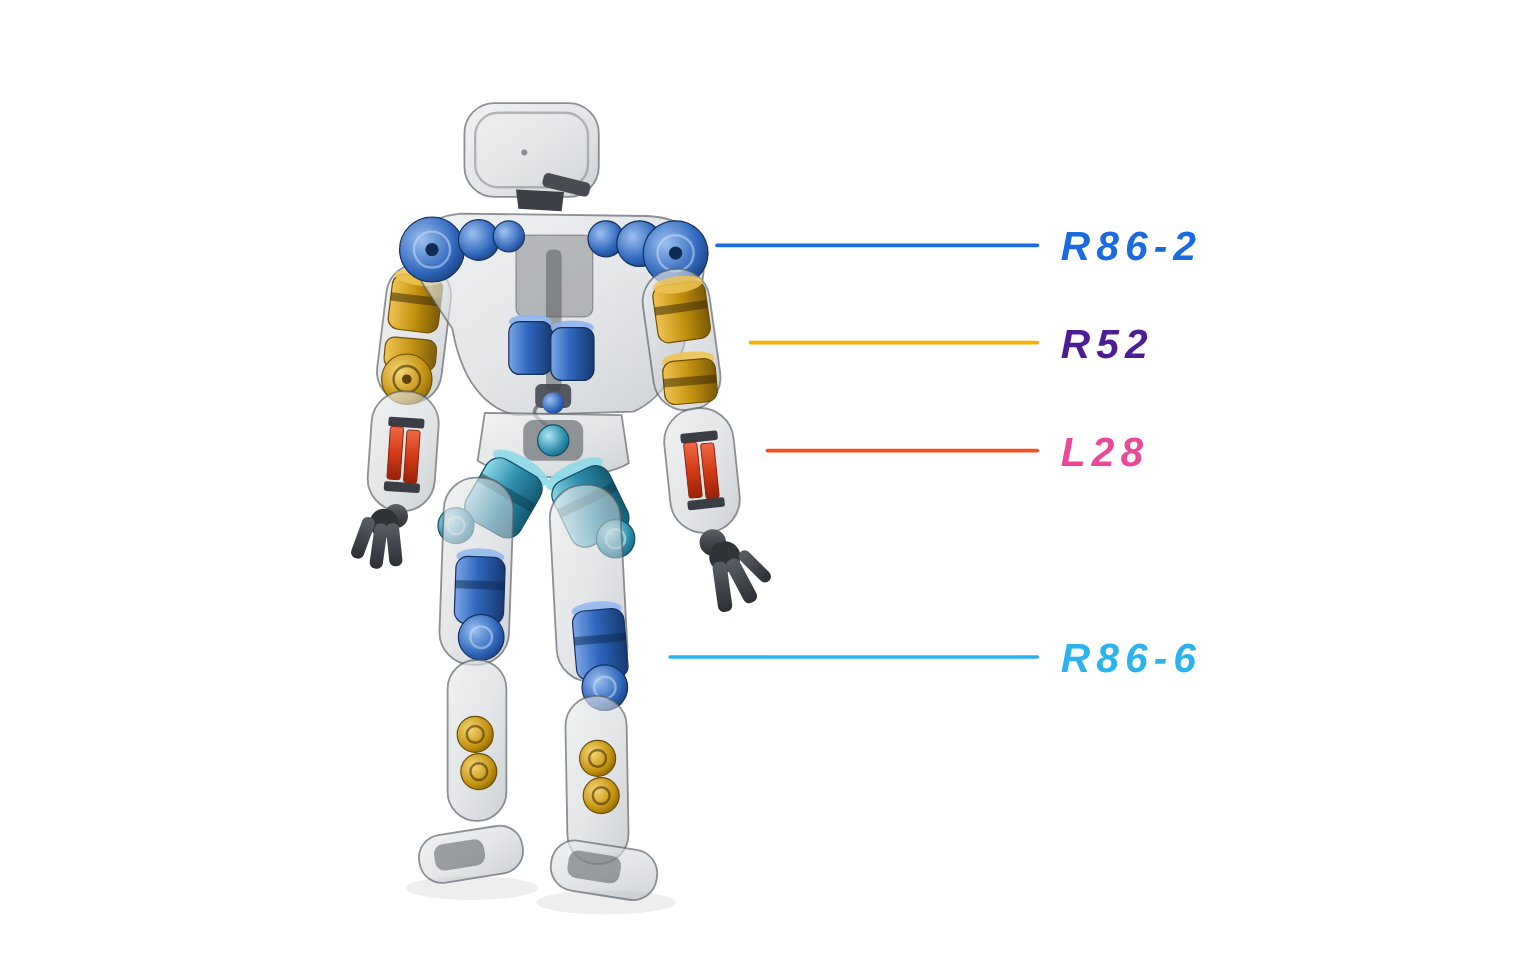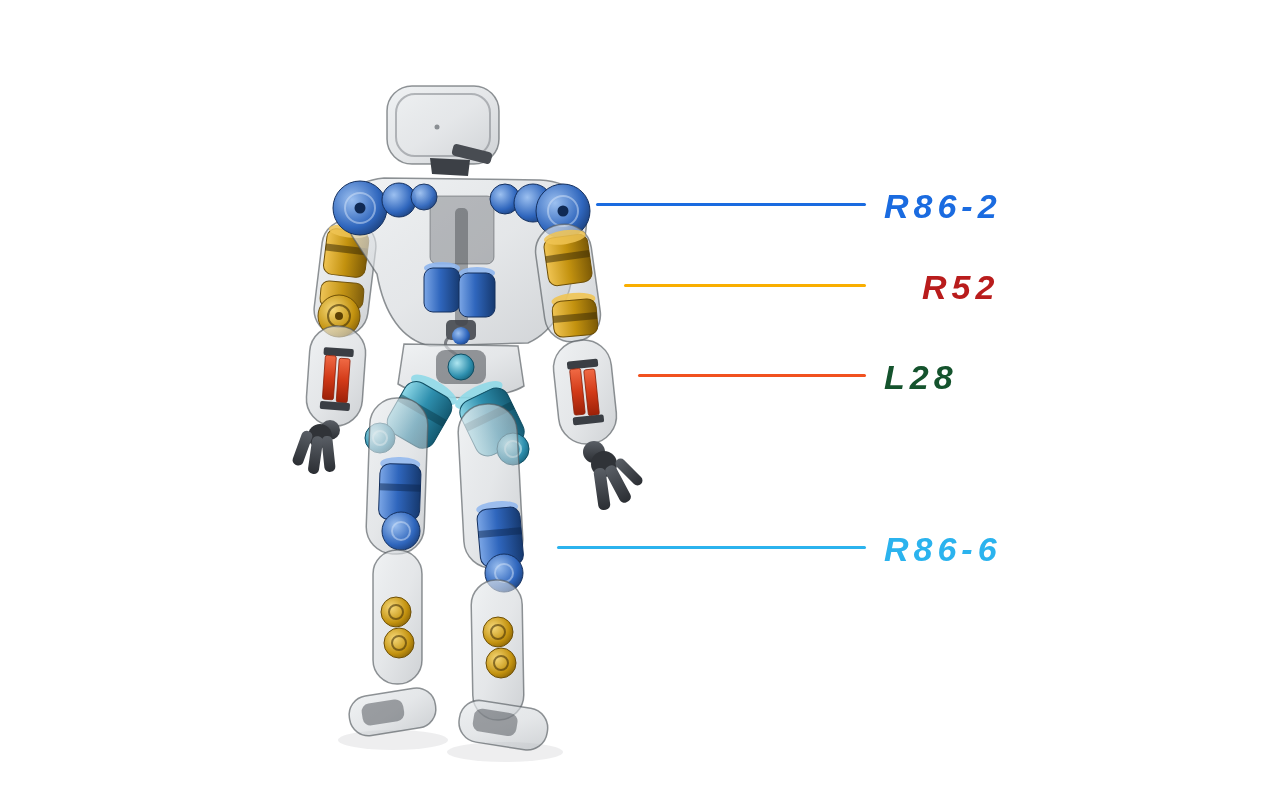--- a/index.html
+++ b/index.html
@@ -263,17 +263,17 @@
       </g>
     </g>
   </svg>
 
   <div class="leader l0" style="background-color: rgb(26, 107, 224);"></div>
   <div class="leader l1" style="background-color: rgb(249, 174, 0);"></div>
   <div class="leader l2" style="background-color: rgb(241, 81, 31);"></div>
   <div class="leader l3" style="background-color: rgb(43, 179, 238);"></div>
 
   <div class="callout-label t0" style="color: rgb(26, 107, 224);">R86-2</div>
-  <div class="callout-label t1" style="color: #b91c1c; margin-left: 38px;">R52</div>
-  <div class="callout-label t2" style="color: #14532d;">L28</div>
+  <div class="callout-label t1" style="color: #4c1d95;">R52</div>
+  <div class="callout-label t2" style="color: #ec4899;">L28</div>
   <div class="callout-label t3" style="color: rgb(43, 179, 238);">R86-6</div>
 
 </div>
 
 </body></html>

